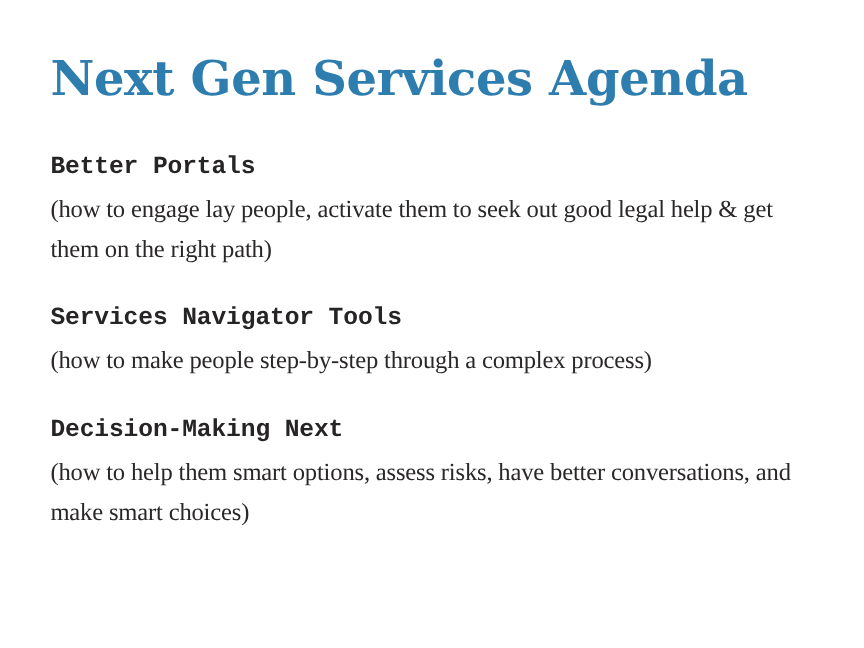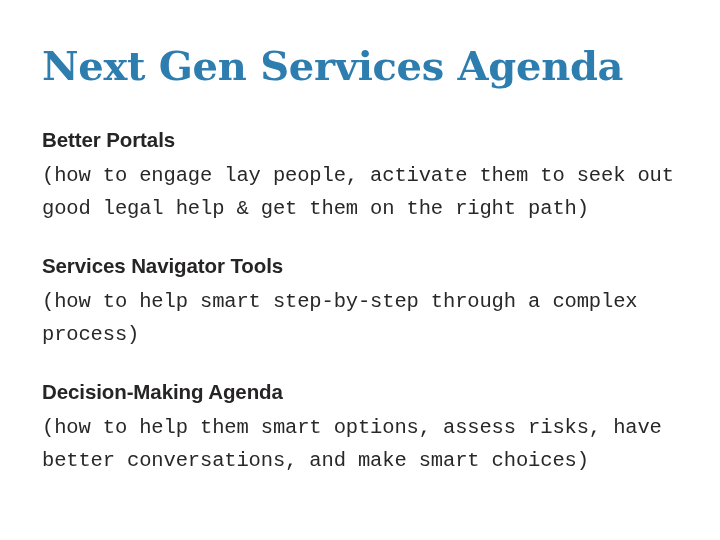--- a/index.html
+++ b/index.html
@@ -47,31 +47,31 @@
 
   .agenda-section {
     margin: 0 0 27px 0;
   }
   .agenda-section:last-child {
     margin-bottom: 0;
   }
 
   .section-heading {
     margin: 0 0 5px 0;
-    font-family: Liberation Sans, sans-serif;
+    font-family: Liberation Mono, monospace;
     font-size: 20.5px;
     font-weight: 600;
     line-height: 28px;
     color: #262425;
     letter-spacing: -0.1px;
   }
 
   .section-desc {
     margin: 0;
-    font-family: Liberation Mono, monospace;
+    font-family: Liberation Serif, serif;
     font-size: 20.5px;
     font-weight: 400;
     line-height: 33px;
     color: #2A2728;
     letter-spacing: -0.15px;
     max-width: 640px;
   }
 </style>
 </head>
 <body>
@@ -82,22 +82,22 @@
 
   <div class="agenda-body">
 
     <div class="agenda-section">
       <div class="section-heading">Better Portals</div>
       <p class="section-desc">(how to engage lay people, activate them to seek out good legal help &amp; get them on the right path)</p>
     </div>
 
     <div class="agenda-section">
       <div class="section-heading">Services Navigator Tools</div>
-      <p class="section-desc">(how to help smart step-by-step through a complex process)</p>
+      <p class="section-desc">(how to make people step-by-step through a complex process)</p>
     </div>
 
     <div class="agenda-section">
-      <div class="section-heading">Decision-Making Agenda</div>
+      <div class="section-heading">Decision-Making Next</div>
       <p class="section-desc">(how to help them smart options, assess risks, have better conversations, and make smart choices)</p>
     </div>
 
   </div>
 </div>
 
 </body></html>

